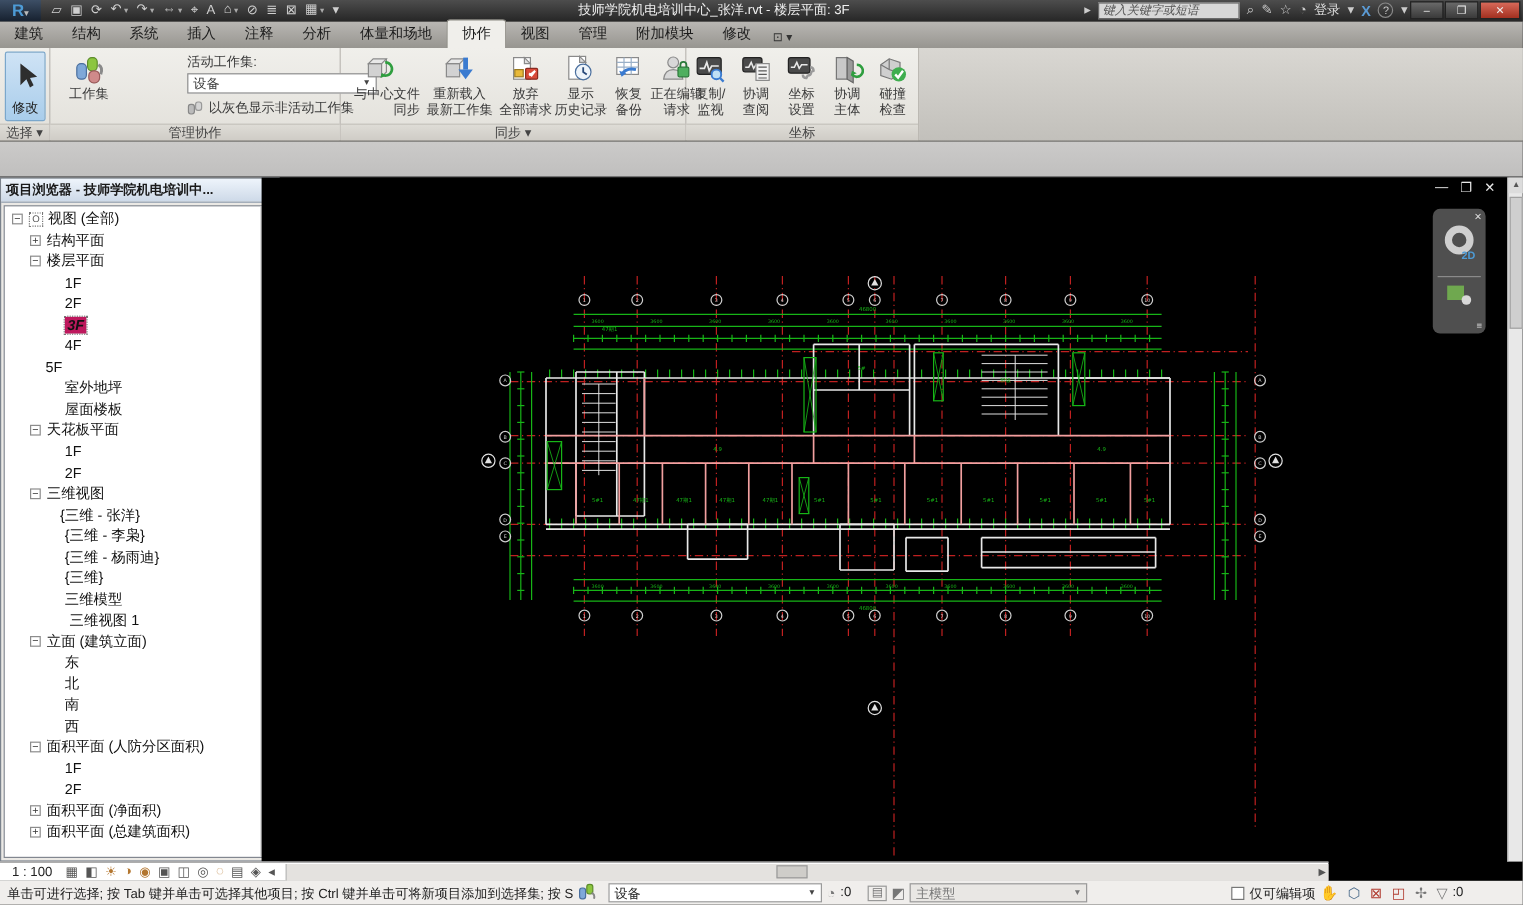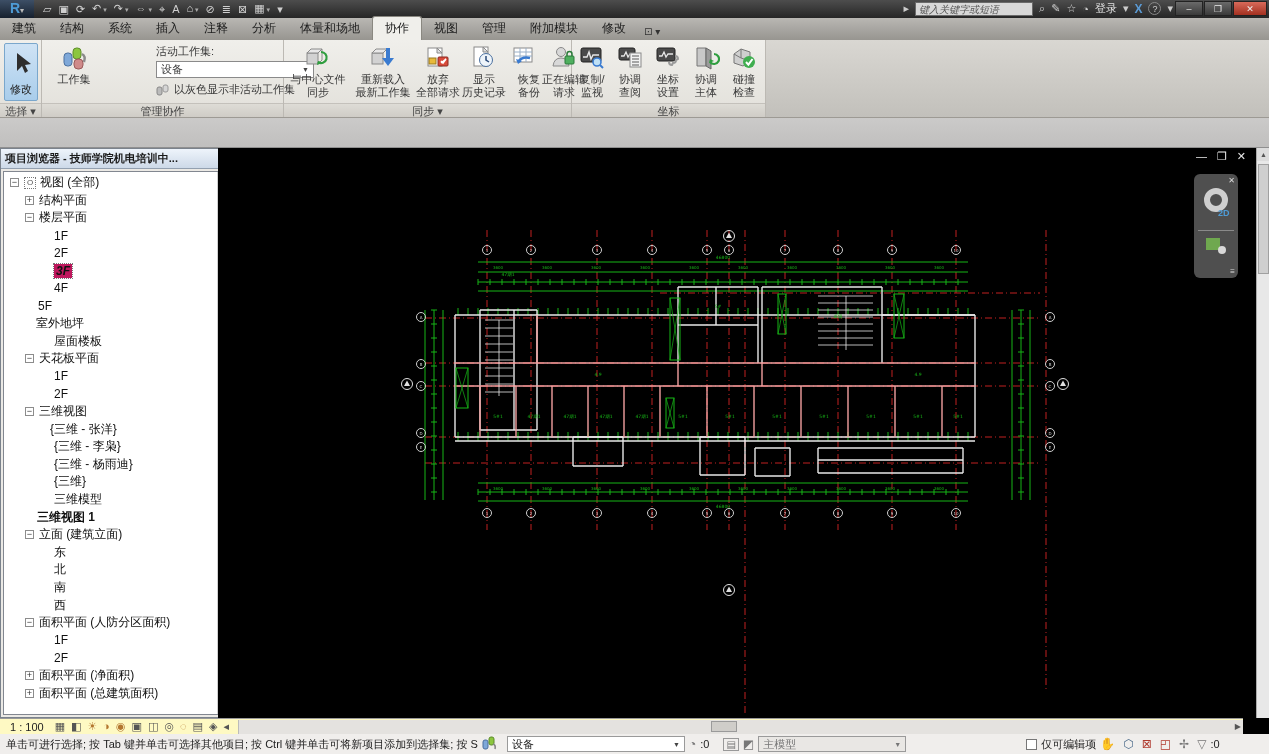--- a/index.html
+++ b/index.html
@@ -102,21 +102,21 @@
   .navbar .wheel2d { position:absolute; left:24px; top:34px; color:#4d9bd6; font-size:9px; font-weight:bold;text-align:center; }
   .navbar .ndiv { position:absolute; left:4px; right:4px; top:56px; border-top:1px solid #8a8a8a; }
   .navbar .zoomsq { position:absolute; left:12px; top:64px; width:14px; height:12px; background:#6fa84f; }
   .navbar .zoomdot { position:absolute; left:24px; top:72px; width:8px; height:8px; background:#d8d8d8; border-radius:50%; }
   .navbar .nmenu { position:absolute; right:3px; bottom:2px; color:#ddd; font-size:8px; }
   .vscroll { position:absolute; left:1256px; top:0; width:13px; height:570px; background:#e8e8e8; border-left:1px solid #aaa; }
   .vscroll .arr { width:13px; height:13px; font-size:7px; color:#555; text-align:center; line-height:13px; background:#dcdcdc; }
   .vscroll .thumb { position:absolute; left:1px; width:11px; top:16px; height:110px; background:#cfcfcf; border:1px solid #a0a0a0; }
 
   
-  .vcbar { position:absolute; left:0; top:718px; width:1243px; height:16px; background:#fef9c3;
+  .vcbar { position:absolute; left:0; top:718px; width:1107px; height:16px; background:#ffffff;
     border-top:1px solid #9a9a9a; display:flex; align-items:center; font-size:11px; color:#222; }
   .vcbar .scale { padding:0 8px 0 10px; white-space:nowrap; }
   .vcicon { padding:0 3px; font-size:11px; color:#555; }
   .vcicon.accent { color:#b3762f; }
   .hscroll { position:relative; flex:1; height:14px; background:#e4e2df; border-left:1px solid #bbb; margin-left:6px; }
   .hscroll .thumb { position:absolute; left:47%; top:1px; width:26px; height:11px; background:#cfcdc9; border:1px solid #9a9a9a; }
   .hscroll .rarr { position:absolute; right:2px; top:2px; font-size:8px; color:#555; }
 
   
   .statusbar { position:absolute; left:0; top:734px; width:1269px; height:20px; background:#f0eeec;
@@ -152,20 +152,21 @@
         <span class="qbtn">⇔<span class="dd"> ▾</span></span>
         <span class="qbtn">⌖</span>
         <span class="qbtn">A</span>
         <span class="qbtn">⌂<span class="dd"> ▾</span></span>
         <span class="qbtn">⊘</span>
         <span class="qbtn">≣</span>
         <span class="qbtn">⊠</span>
         <span class="qbtn">▦<span class="dd"> ▾</span></span>
         <span class="qbtn">▾</span>
       </div>
+    <div class="wintitle">技师学院机电培训中心_张洋.rvt - 楼层平面: 3F</div>
     <div class="infocenter">
       <span class="ic-glyph">▸</span>
       <div class="searchbox">键入关键字或短语</div>
       <span class="ic-glyph">⌕</span>
       <span class="ic-glyph">✎</span>
       <span class="ic-glyph">☆</span>
       <span class="ic-glyph">◔</span>
       <span class="signin">登录</span>
       <span class="ic-glyph">▾</span>
       <span class="xchg">X</span>
@@ -234,21 +235,21 @@
             <rect x="7" y="1" width="5" height="7" rx="2" fill="#d5d5d5" stroke="#999"></rect>
           </svg>
           <span>以灰色显示非活动工作集</span>
         </div>
       </div>
       <div class="plabel">管理协作</div>
     </div>
 
     <div class="rpanel" style="left:284px;width:288px;">
       <div id="syncbtns">
-          <div class="bigbtn" style="left: 2px; width: 64px;"><div class="bicon">
+          <div class="bigbtn" style="left: 2px; width: 64px; text-align: right;"><div class="bicon">
               <svg width="28" height="28" viewBox="0 0 28 28">
                 <rect x="3" y="9" width="11" height="11" fill="#d2d2d2" stroke="#8a8a8a"></rect>
                 <path d="M3 9 l4 -4 h11 l-4 4 Z" fill="#e8e8e8" stroke="#8a8a8a"></path>
                 <path d="M18 5 v11 l-4 4" fill="none" stroke="#8a8a8a"></path>
                 <path d="M17 8 a5.5 5.5 0 1 1 -3 10" stroke="#2f9e3f" stroke-width="2.2" fill="none"></path>
                 <path d="M13 21 l1 -4 l4 2 Z" fill="#2f9e3f"></path>
               </svg>
             </div><div class="btxt">与中心文件
 同步</div><span class="dda">▾</span></div>
           <div class="bigbtn" style="left: 68px; width: 62px;">
@@ -281,21 +282,21 @@
               <svg width="28" height="28" viewBox="0 0 28 28">
                 <rect x="4" y="3" width="14" height="19" fill="#fff" stroke="#8a8a8a"></rect>
                 <path d="M13 3 l5 5 h-5 Z" fill="#e0e0e0" stroke="#8a8a8a"></path>
                 <circle cx="16" cy="16" r="6.5" fill="#eef4fa" stroke="#4a6f9e"></circle>
                 <path d="M16 12 v4 l3 2" stroke="#2a4a7a" stroke-width="1.5" fill="none"></path>
               </svg>
             </div>
             <div class="btxt">显示
 历史记录</div>
           </div>
-          <div class="bigbtn" style="left: 224px; width: 32px; text-align: right;">
+          <div class="bigbtn" style="left: 224px; width: 32px;">
             <div class="bicon">
               <svg width="28" height="28" viewBox="0 0 28 28">
                 <rect x="4" y="4" width="18" height="14" fill="#fff" stroke="#8a8a8a"></rect>
                 <path d="M4 8 h18 M4 12 h18 M10 4 v14 M16 4 v14" stroke="#9ab0c8"></path>
                 <path d="M20 14 q-8 -2 -12 4" stroke="#3a7bd0" stroke-width="2.4" fill="none"></path>
                 <path d="M6 15 l2 5 l4 -3 Z" fill="#3a7bd0"></path>
               </svg>
             </div>
             <div class="btxt">恢复
 备份</div>
@@ -410,21 +411,21 @@
               <span class="tlabel sel">3F</span>
             </div>
             <div class="trow" style="padding-left: 36px;">
               <span class="tspacer"></span>
               <span class="tlabel">4F</span>
             </div>
             <div class="trow" style="padding-left: 20px;">
               <span class="tspacer"></span>
               <span class="tlabel">5F</span>
             </div>
-            <div class="trow" style="padding-left: 18px;">
+            <div class="trow" style="padding-left: 36px;">
               <span class="tspacer"></span>
               <span class="tlabel">室外地坪</span>
             </div>
             <div class="trow" style="padding-left: 36px;">
               <span class="tspacer"></span>
               <span class="tlabel">屋面楼板</span>
             </div>
             <div class="trow" style="padding-left: 21px;">
               <span class="tog">−</span>
               <span class="tlabel">天花板平面</span>
@@ -454,21 +455,21 @@
               <span class="tlabel">{三维 - 杨雨迪}</span>
             </div>
             <div class="trow" style="padding-left: 36px;">
               <span class="tspacer"></span>
               <span class="tlabel">{三维}</span>
             </div>
             <div class="trow" style="padding-left: 36px;">
               <span class="tspacer"></span>
               <span class="tlabel">三维模型</span>
             </div>
-            <div class="trow" style="padding-left: 19px; font-weight: bold;">
+            <div class="trow" style="padding-left: 40px;">
               <span class="tspacer"></span>
               <span class="tlabel">三维视图 1</span>
             </div>
             <div class="trow" style="padding-left: 21px;">
               <span class="tog">−</span>
               <span class="tlabel">立面 (建筑立面)</span>
             </div>
             <div class="trow" style="padding-left: 36px;">
               <span class="tspacer"></span>
               <span class="tlabel">东</span>

